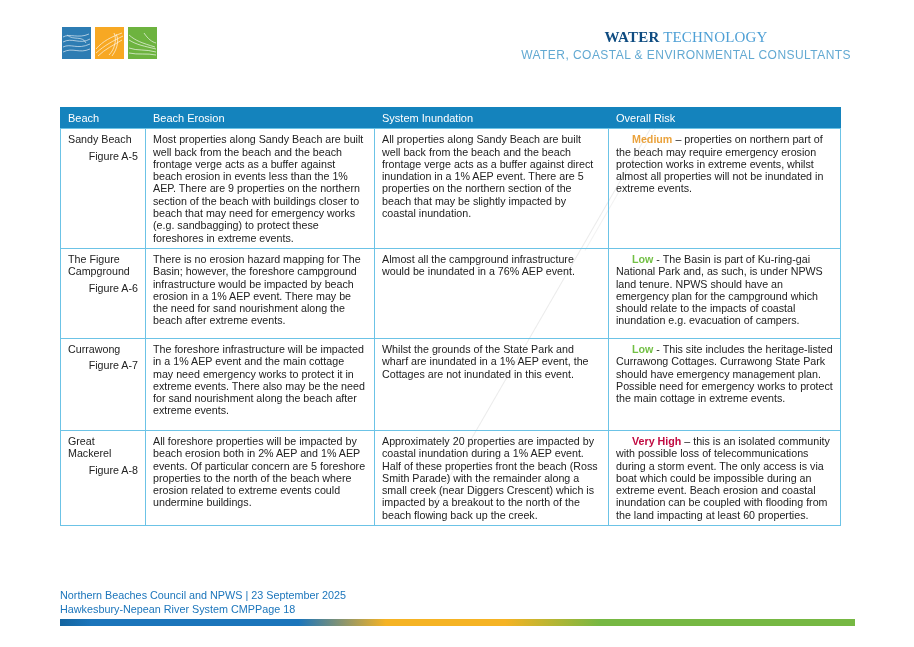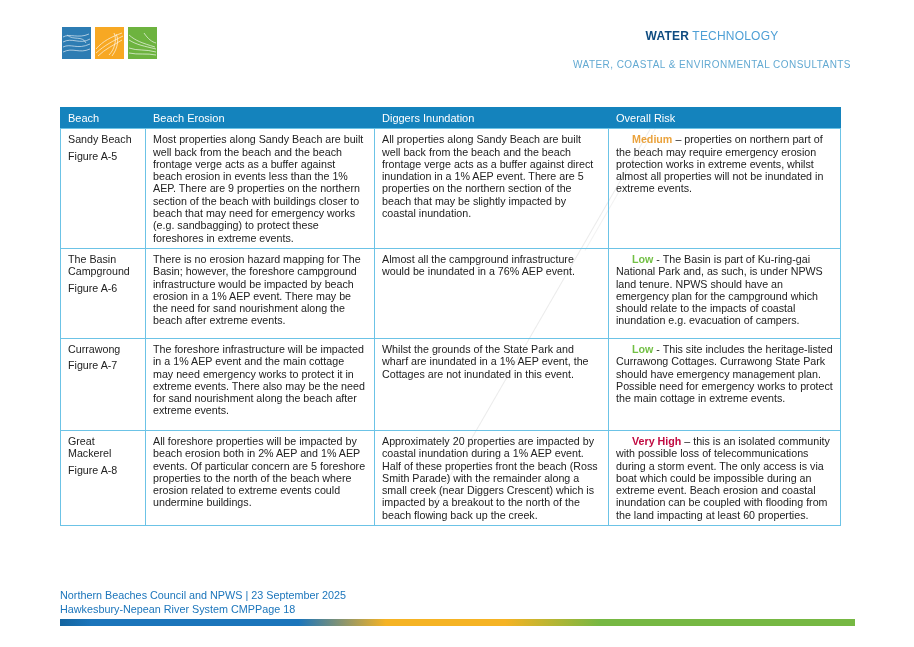--- a/index.html
+++ b/index.html
@@ -11,24 +11,24 @@
     background: #ffffff;
     overflow: hidden;
   }
 
   
   .logos { position: absolute; left: 62px; top: 27px; display: flex; gap: 4px; }
   .logo-tile { width: 29px; height: 32px; display: block; }
 
   
   .brand { position: absolute; top: 29px; right: 63px; text-align: center; }
-  .brand-word { font-size: 12px; letter-spacing: 0.2px; white-space: nowrap; }
+  .brand-word { font-size: 15px; letter-spacing: 0.2px; white-space: nowrap; font-family: Liberation Serif, serif; }
   .brand-word .w1 { color: var(--brand-dark); font-weight: bold; }
   .brand-word .w2 { color: var(--brand-light); font-weight: normal; }
-  .brand-tagline { margin-top: 16px; font-size: 10px; letter-spacing: 0.45px; color: var(--tagline); white-space: nowrap; }
+  .brand-tagline { margin-top: 2px; font-size: 12px; letter-spacing: 0.45px; color: var(--tagline); white-space: nowrap; }
 
   
   .wm-line { position: absolute; background: rgba(130,130,130,0.16); height: 1px; transform-origin: left center; pointer-events: none; }
   .wm1 { width: 440px; left: 430px; top: 510px; transform: rotate(-60deg); }
   .wm2 { width: 150px; left: 585px; top: 250px; transform: rotate(-60deg); background: rgba(130,130,130,0.10); }
 
   
   .tablewrap { position: absolute; left: 60px; top: 107px; width: 780px; }
   table.risk { border-collapse: collapse; table-layout: fixed; width: 780px; font-size: 10.7px; line-height: 12.3px; }
   table.risk col.c1 { width: 85px; }
@@ -50,21 +50,21 @@
   table.risk td {
     border: 1px solid var(--border-blue);
     vertical-align: top;
     padding: 4px 7px 4px 7px;
     background: transparent;
   }
   tr.r1 td { height: 115px; }
   tr.r2 td { height: 90px; }
   tr.r3 td { height: 92px; margin-left: 40px; }
   tr.r4 td { height: 95px; }
-  .figure-label { margin-top: 4px; }
+  .figure-label { margin-top: 4px; text-align: right; }
   .risk-label { font-weight: bold; padding-left: 16px; }
   .risk-medium { color: var(--risk-medium); }
   .risk-low { color: var(--risk-low); }
   .risk-very-high { color: var(--risk-very-high); }
 
   
   .footer { position: absolute; left: 60px; top: 589px; width: 786px; color: var(--footer-blue); font-size: 10.8px; line-height: 13.5px; }
   .footer-row2 { display: flex; justify-content: flex-start; }
   .footer-bar {
     position: absolute; left: 60px; top: 619px; width: 795px; height: 7px;
@@ -125,37 +125,37 @@
       <colgroup>
           <col class="c1">
           <col class="c2">
           <col class="c3">
           <col class="c4">
         </colgroup>
       <thead>
         <tr>
           <th>Beach</th>
           <th>Beach Erosion</th>
-          <th>Diggers Inundation</th>
+          <th>System Inundation</th>
           <th>Overall Risk</th>
         </tr>
       </thead>
       <tbody>
         <tr class="r1">
           <td>
             <div>Sandy Beach</div>
             <div class="figure-label">Figure A-5</div>
           </td>
           <td>Most properties along Sandy Beach are built well back from the beach and the beach frontage verge acts as a buffer against beach erosion in events less than the 1% AEP. There are 9 properties on the northern section of the beach with buildings closer to beach that may need for emergency works (e.g. sandbagging) to protect these foreshores in extreme events.</td>
           <td>All properties along Sandy Beach are built well back from the beach and the beach frontage verge acts as a buffer against direct inundation in a 1% AEP event. There are 5 properties on the northern section of the beach that may be slightly impacted by coastal inundation.</td>
           <td><span class="risk-label risk-medium">Medium</span> <span>– properties on northern part of the beach may require emergency erosion protection works in extreme events, whilst almost all properties will not be inundated in extreme events.</span></td>
         </tr>
         <tr class="r2">
           <td>
-            <div>The Basin Campground</div>
+            <div>The Figure Campground</div>
             <div class="figure-label">Figure A-6</div>
           </td>
           <td>There is no erosion hazard mapping for The Basin; however, the foreshore campground infrastructure would be impacted by beach erosion in a 1% AEP event. There may be the need for sand nourishment along the beach after extreme events.</td>
           <td>Almost all the campground infrastructure would be inundated in a 76% AEP event.</td>
           <td><span class="risk-label risk-low">Low</span> <span>- The Basin is part of Ku-ring-gai National Park and, as such, is under NPWS land tenure. NPWS should have an emergency plan for the campground which should relate to the impacts of coastal inundation e.g. evacuation of campers.</span></td>
         </tr>
         <tr class="r3">
           <td>
             <div>Currawong</div>
             <div class="figure-label">Figure A-7</div>

